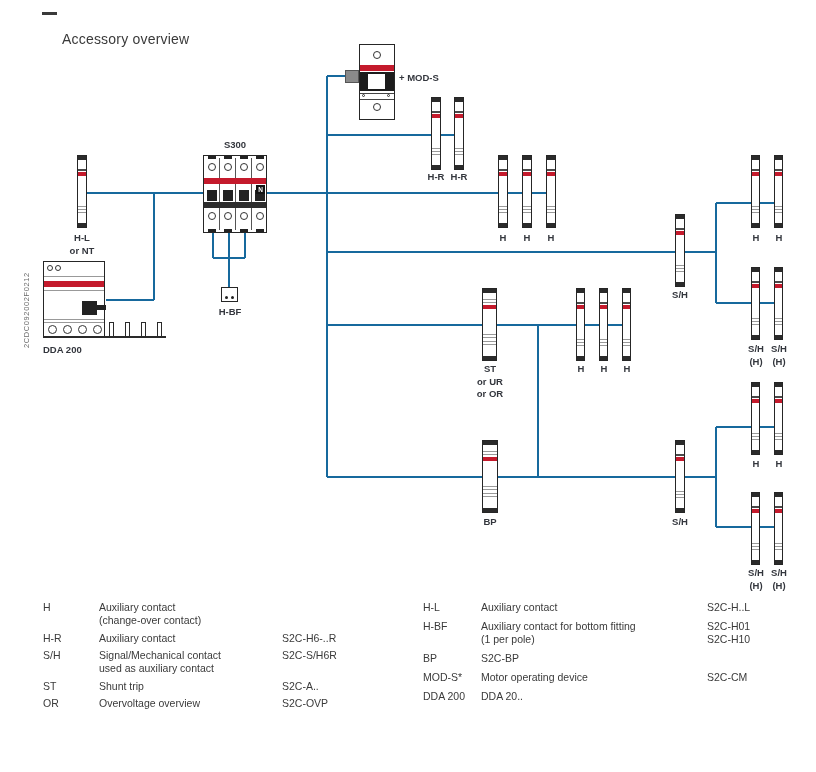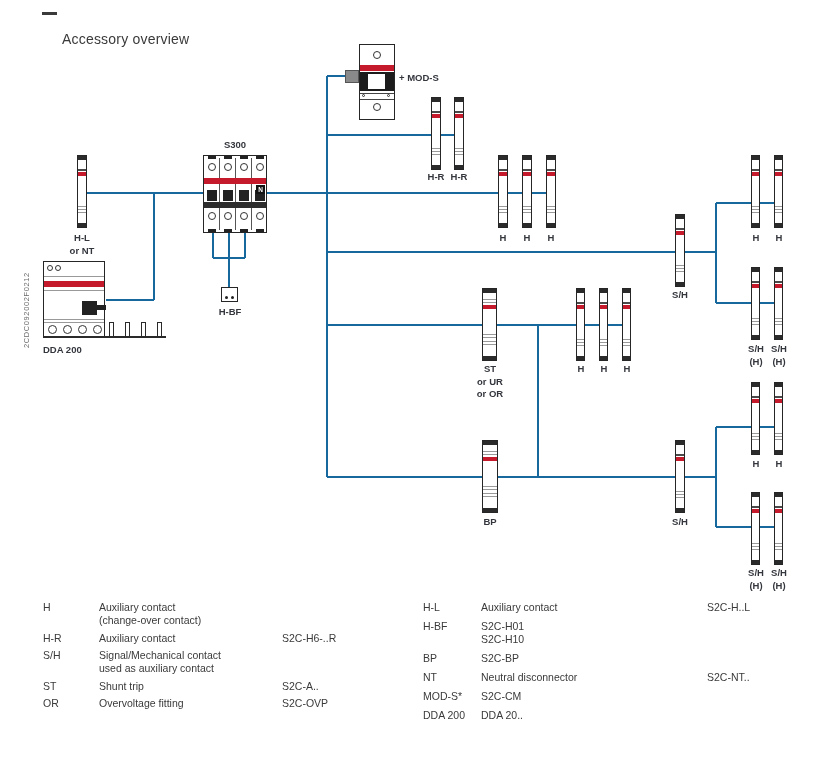--- a/index.html
+++ b/index.html
@@ -428,38 +428,41 @@
         </div>
       </div>
       <div class="lrow">
         <div>
           <span>S/H</span>
         </div>
         <div>
           <span>Signal/Mechanical contact</span>
           <span>used as auxiliary contact</span>
         </div>
+        <div>
+          <span>S2C-S/H6R</span>
+        </div>
       </div>
       <div class="lrow">
         <div>
           <span>ST</span>
         </div>
         <div>
           <span>Shunt trip</span>
         </div>
         <div>
           <span>S2C-A..</span>
         </div>
       </div>
       <div class="lrow">
         <div>
           <span>OR</span>
         </div>
         <div>
-          <span>Overvoltage fitting</span>
+          <span>Overvoltage overview</span>
         </div>
         <div>
           <span>S2C-OVP</span>
         </div>
       </div>
     </div>
   <div class="legend right" id="legend-right" style="left:423px;top:601px;width:380px;position:absolute;">
       <div class="lrow" style="margin-bottom: 6px;">
         <div>
           <span>H-L</span>
@@ -469,46 +472,42 @@
         </div>
         <div>
           <span>S2C-H..L</span>
         </div>
       </div>
       <div class="lrow" style="margin-bottom: 6px;">
         <div>
           <span>H-BF</span>
         </div>
         <div>
+          <span>Auxiliary contact for bottom fitting</span>
+          <span>(1 per pole)</span>
+        </div>
+        <div>
           <span>S2C-H01</span>
           <span>S2C-H10</span>
         </div>
       </div>
       <div class="lrow" style="margin-bottom: 6px;">
         <div>
           <span>BP</span>
         </div>
         <div>
           <span>S2C-BP</span>
         </div>
       </div>
       <div class="lrow" style="margin-bottom: 6px;">
         <div>
-          <span>NT</span>
-        </div>
-        <div>
-          <span>Neutral disconnector</span>
-        </div>
-        <div>
-          <span>S2C-NT..</span>
-        </div>
-      </div>
-      <div class="lrow" style="margin-bottom: 6px;">
-        <div>
           <span>MOD-S*</span>
+        </div>
+        <div>
+          <span>Motor operating device</span>
         </div>
         <div>
           <span>S2C-CM</span>
         </div>
       </div>
       <div class="lrow" style="margin-bottom: 6px;">
         <div>
           <span>DDA 200</span>
         </div>
         <div>

